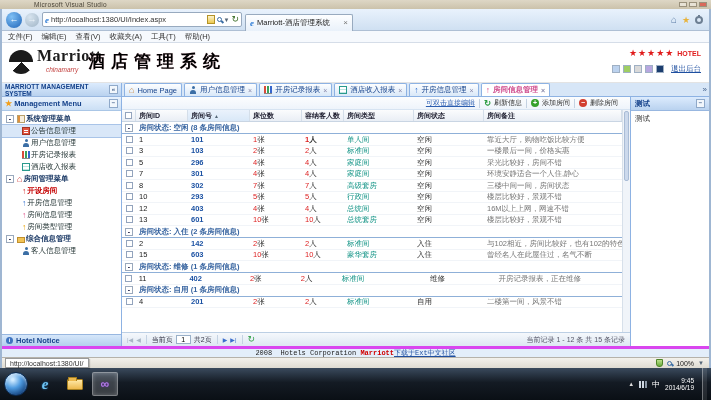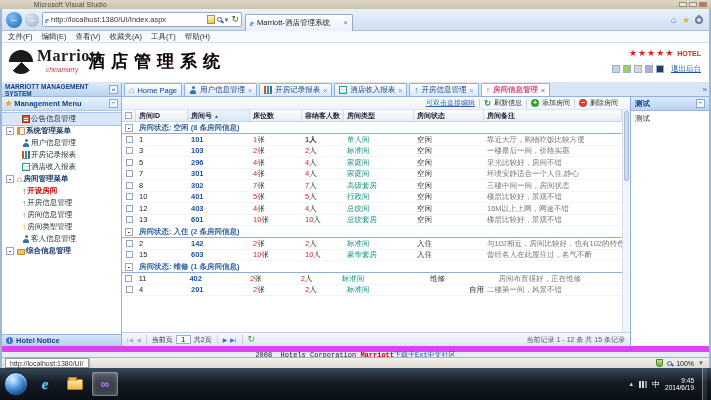--- a/index.html
+++ b/index.html
@@ -104,21 +104,21 @@
   .pgi.dis{color:#a9b6c6}
   .pg-refresh{color:#2f9e44;font-size:9px;line-height:9px}
   .pginput{width:15px;height:9px;border:1px solid #9ab0c8;font-size:7px;text-align:center;padding:0}
   .pgsep{width:1px;height:9px;background:#c4d2e2;margin:0 2px}
   .pgstatus{margin-left:auto;color:#556}
 
   .rpanel{flex:1;border-left:1px solid #8db2e3;display:flex;flex-direction:column;background:#fff}
   .rp-head{height:14px;flex:none;background:linear-gradient(#dcebfd,#b9d2ef);border-bottom:1px solid #98b7e0;display:flex;align-items:center;padding:0 4px;font-size:7.5px;font-weight:bold;color:#15428b}
   .rp-body{flex:1;font-size:7.5px;color:#333;padding:3px 4px}
 
-  .foot{height:11px;background:#e3eefa;border-top:6px solid #d946ef;display:flex;align-items:center;justify-content:center;font-family:"Liberation Mono",monospace;font-size:7px;color:#222;white-space:pre}
+  .foot{height:11px;background:#e3eefa;border-top:3px solid #d946ef;display:flex;align-items:center;justify-content:center;font-family:"Liberation Mono",monospace;font-size:7px;color:#222;white-space:pre}
   .foot .brand{color:#d00000;font-weight:bold}
   .foot .flink{color:#1e4fa0;text-decoration:underline}
 
   .statusbar{height:11px;background:linear-gradient(#f3f1ec,#dedbd2);border-top:1px solid #b5b2aa;display:flex;align-items:center;padding:0 3px;font-size:7px;color:#333}
   .urltip{background:#fff;border:1px solid #9a9a9a;padding:0 4px;height:10px;line-height:9px;box-shadow:1px 1px 1px rgba(0,0,0,.2)}
   .sb-right{margin-left:auto;display:flex;align-items:center;gap:4px;padding-right:2px}
   .shield{width:7px;height:8px;background:linear-gradient(#b9e08a,#6aab3c);border:1px solid #4d8527;border-radius:0 0 3px 3px}
   .zoomtxt{color:#222}
 
   
@@ -229,29 +229,29 @@
         <div class="sb-hdr">
           <span>MARRIOTT MANAGEMENT SYSTEM</span>
           <span class="mini-btn">«</span>
         </div>
         <div class="sb-hdr2">
           <span class="sun">★</span>
           <span>Management Menu</span>
           <span class="mini-btn">−</span>
         </div>
         <div class="tree" id="tree">
-            <div class="titem tleaf sel">
-              <span class="ic bulletin-icon"></span>
-              <span>公告信息管理</span>
-            </div>
             <div class="titem tgroup">
               <span class="texp">-</span>
               <span class="ic notebook-icon"></span>
               <span>系统管理菜单</span>
             </div>
+            <div class="titem tleaf sel">
+              <span class="ic bulletin-icon"></span>
+              <span>公告信息管理</span>
+            </div>
             <div class="titem tleaf">
               <span class="ic user-icon"></span>
               <span>用户信息管理</span>
             </div>
             <div class="titem tleaf">
               <span class="ic chart-icon"></span>
               <span>开房记录报表</span>
             </div>
             <div class="titem tleaf">
               <span class="ic table-icon"></span>
@@ -271,28 +271,28 @@
               <span>开房信息管理</span>
             </div>
             <div class="titem tleaf">
               <span class="ic arrow-pink-icon">↑</span>
               <span>房间信息管理</span>
             </div>
             <div class="titem tleaf">
               <span class="ic arrow-yellow-icon">↑</span>
               <span>房间类型管理</span>
             </div>
-            <div class="titem tleaf">
-              <span class="ic user-icon"></span>
-              <span>客人信息管理</span>
-            </div>
             <div class="titem tgroup">
               <span class="texp">-</span>
               <span class="ic folder-icon"></span>
               <span>综合信息管理</span>
+            </div>
+            <div class="titem tleaf">
+              <span class="ic user-icon"></span>
+              <span>客人信息管理</span>
             </div>
           </div>
         <div class="sb-bottom">
           <span class="notice-ic">i</span>
           <span>Hotel Notice</span>
         </div>
       </div>
 
       <div class="workarea">
         <div class="tabstrip">
@@ -441,21 +441,21 @@
                   <div class="gc c-guests" style="width: 42px;"><span class="num">7</span><span class="unit">人</span></div>
                   <div class="gc c-type" style="width: 70px;">高级套房</div>
                   <div class="gc c-status" style="width: 70px;">空闲</div>
                   <div class="gc c-remark" style="width: 138px;">三楼中间一间，房间状态</div>
                 </div>
                 <div class="drow">
                   <div class="gc cbcell" style="width: 14px;">
                     <span class="cb"></span>
                   </div>
                   <div class="gc c-id" style="width: 52px;">10</div>
-                  <div class="gc c-room" style="width: 62px;">401</div>
+                  <div class="gc c-room" style="width: 62px;">293</div>
                   <div class="gc c-beds" style="width: 52px;"><span class="num">5</span><span class="unit">张</span></div>
                   <div class="gc c-guests" style="width: 42px;"><span class="num">5</span><span class="unit">人</span></div>
                   <div class="gc c-type" style="width: 70px;">行政间</div>
                   <div class="gc c-status" style="width: 70px;">空闲</div>
                   <div class="gc c-remark" style="width: 138px;">楼层比较好，景观不错</div>
                 </div>
                 <div class="drow">
                   <div class="gc cbcell" style="width: 14px;">
                     <span class="cb"></span>
                   </div>
@@ -514,32 +514,36 @@
                 <div class="drow">
                   <div class="gc cbcell" style="width: 14px;">
                     <span class="cb"></span>
                   </div>
                   <div class="gc c-id" style="width: 52px;">11</div>
                   <div class="gc c-room" style="width: 62px;">402</div>
                   <div class="gc c-beds" style="width: 52px;"><span class="num">2</span><span class="unit">张</span></div>
                   <div class="gc c-guests" style="width: 42px;"><span class="num">2</span><span class="unit">人</span></div>
                   <div class="gc c-type" style="width: 70px;">标准间</div>
                   <div class="gc c-status" style="width: 70px; margin-left: 20px;">维修</div>
-                  <div class="gc c-remark" style="width: 138px;">房间布置很好，正在维修</div>
+                  <div class="gc c-remark" style="width: 138px;">开房记录报表，正在维修</div>
+                </div>
+                <div class="grow">
+                  <span class="texp">-</span>
+                  <span>房间状态: 自用 (1 条房间信息)</span>
                 </div>
                 <div class="drow">
                   <div class="gc cbcell" style="width: 14px;">
                     <span class="cb"></span>
                   </div>
                   <div class="gc c-id" style="width: 52px;">4</div>
                   <div class="gc c-room" style="width: 62px;">201</div>
                   <div class="gc c-beds" style="width: 52px;"><span class="num">2</span><span class="unit">张</span></div>
                   <div class="gc c-guests" style="width: 42px;"><span class="num">2</span><span class="unit">人</span></div>
                   <div class="gc c-type" style="width: 70px;">标准间</div>
-                  <div class="gc c-status" style="width: 70px; text-align: right;">自用</div>
+                  <div class="gc c-status" style="width: 70px;">自用</div>
                   <div class="gc c-remark" style="width: 138px;">二楼第一间，风景不错</div>
                 </div>
               </div>
             <div class="vscroll">
                 <div class="vthumb"></div>
               </div>
             <div class="pager">
               <span class="pgi dis">|◀</span>
               <span class="pgi dis">◀</span>
               <span class="pgsep"></span>

